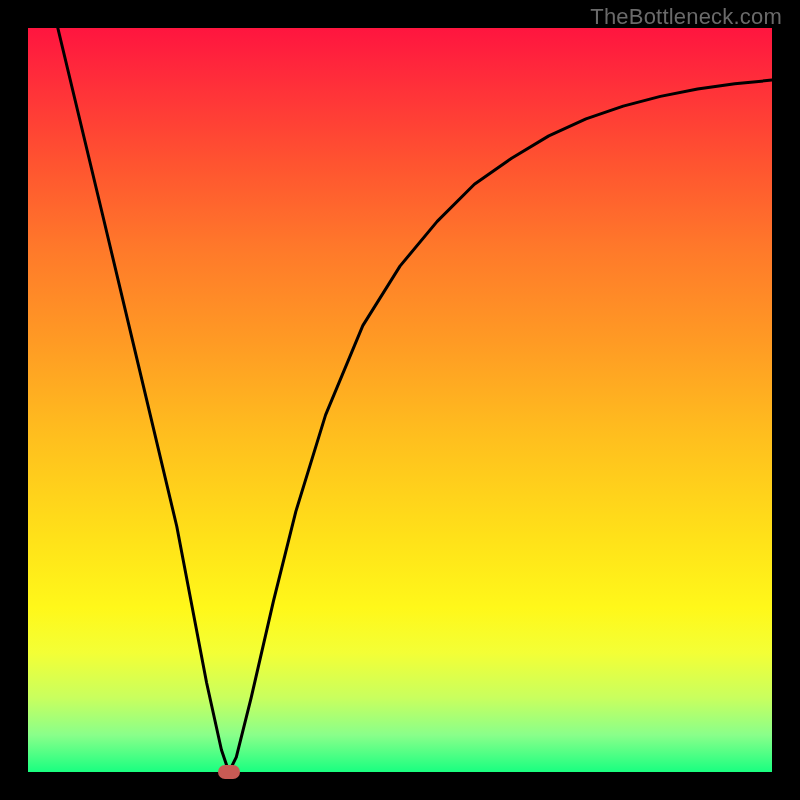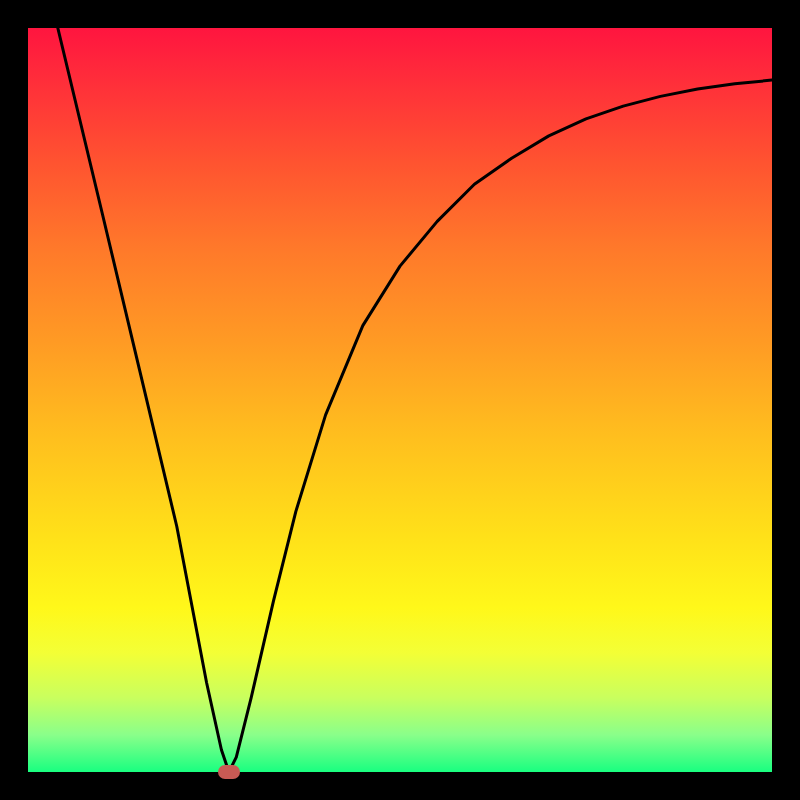--- a/index.html
+++ b/index.html
@@ -62,20 +62,21 @@
     border-radius: 7px;
     background: #c85a54;
     transform: translate(-50%, -50%);
   }
 </style>
 </head>
 <body>
 
 <div class="frame">
 
+  <div class="watermark">TheBottleneck.com</div>
 
   <div class="plot">
 
     <svg class="curve" width="744" height="744" viewBox="0 0 744 744">
       <path id="curve-path" d="M29.8 0.0 L74.4 186.0 L111.6 342.2 L148.8 498.5 L178.6 654.7 L193.4 721.7 L200.9 744.0 L208.3 729.1 L223.2 669.6 L245.5 572.9 L267.8 483.6 L297.6 386.9 L334.8 297.6 L372.0 238.1 L409.2 193.4 L446.4 156.2 L483.6 130.2 L520.8 107.9 L558.0 90.8 L595.2 78.1 L632.4 68.4 L669.6 61.0 L706.8 55.8 L744.0 52.1" stroke="#000" stroke-width="3" fill="none" stroke-linecap="round" stroke-linejoin="round"></path>
     </svg>
 
     <div class="dot" id="min-dot" style="left: 200.88px; top: 744px;"></div>
   </div>
 </div>

